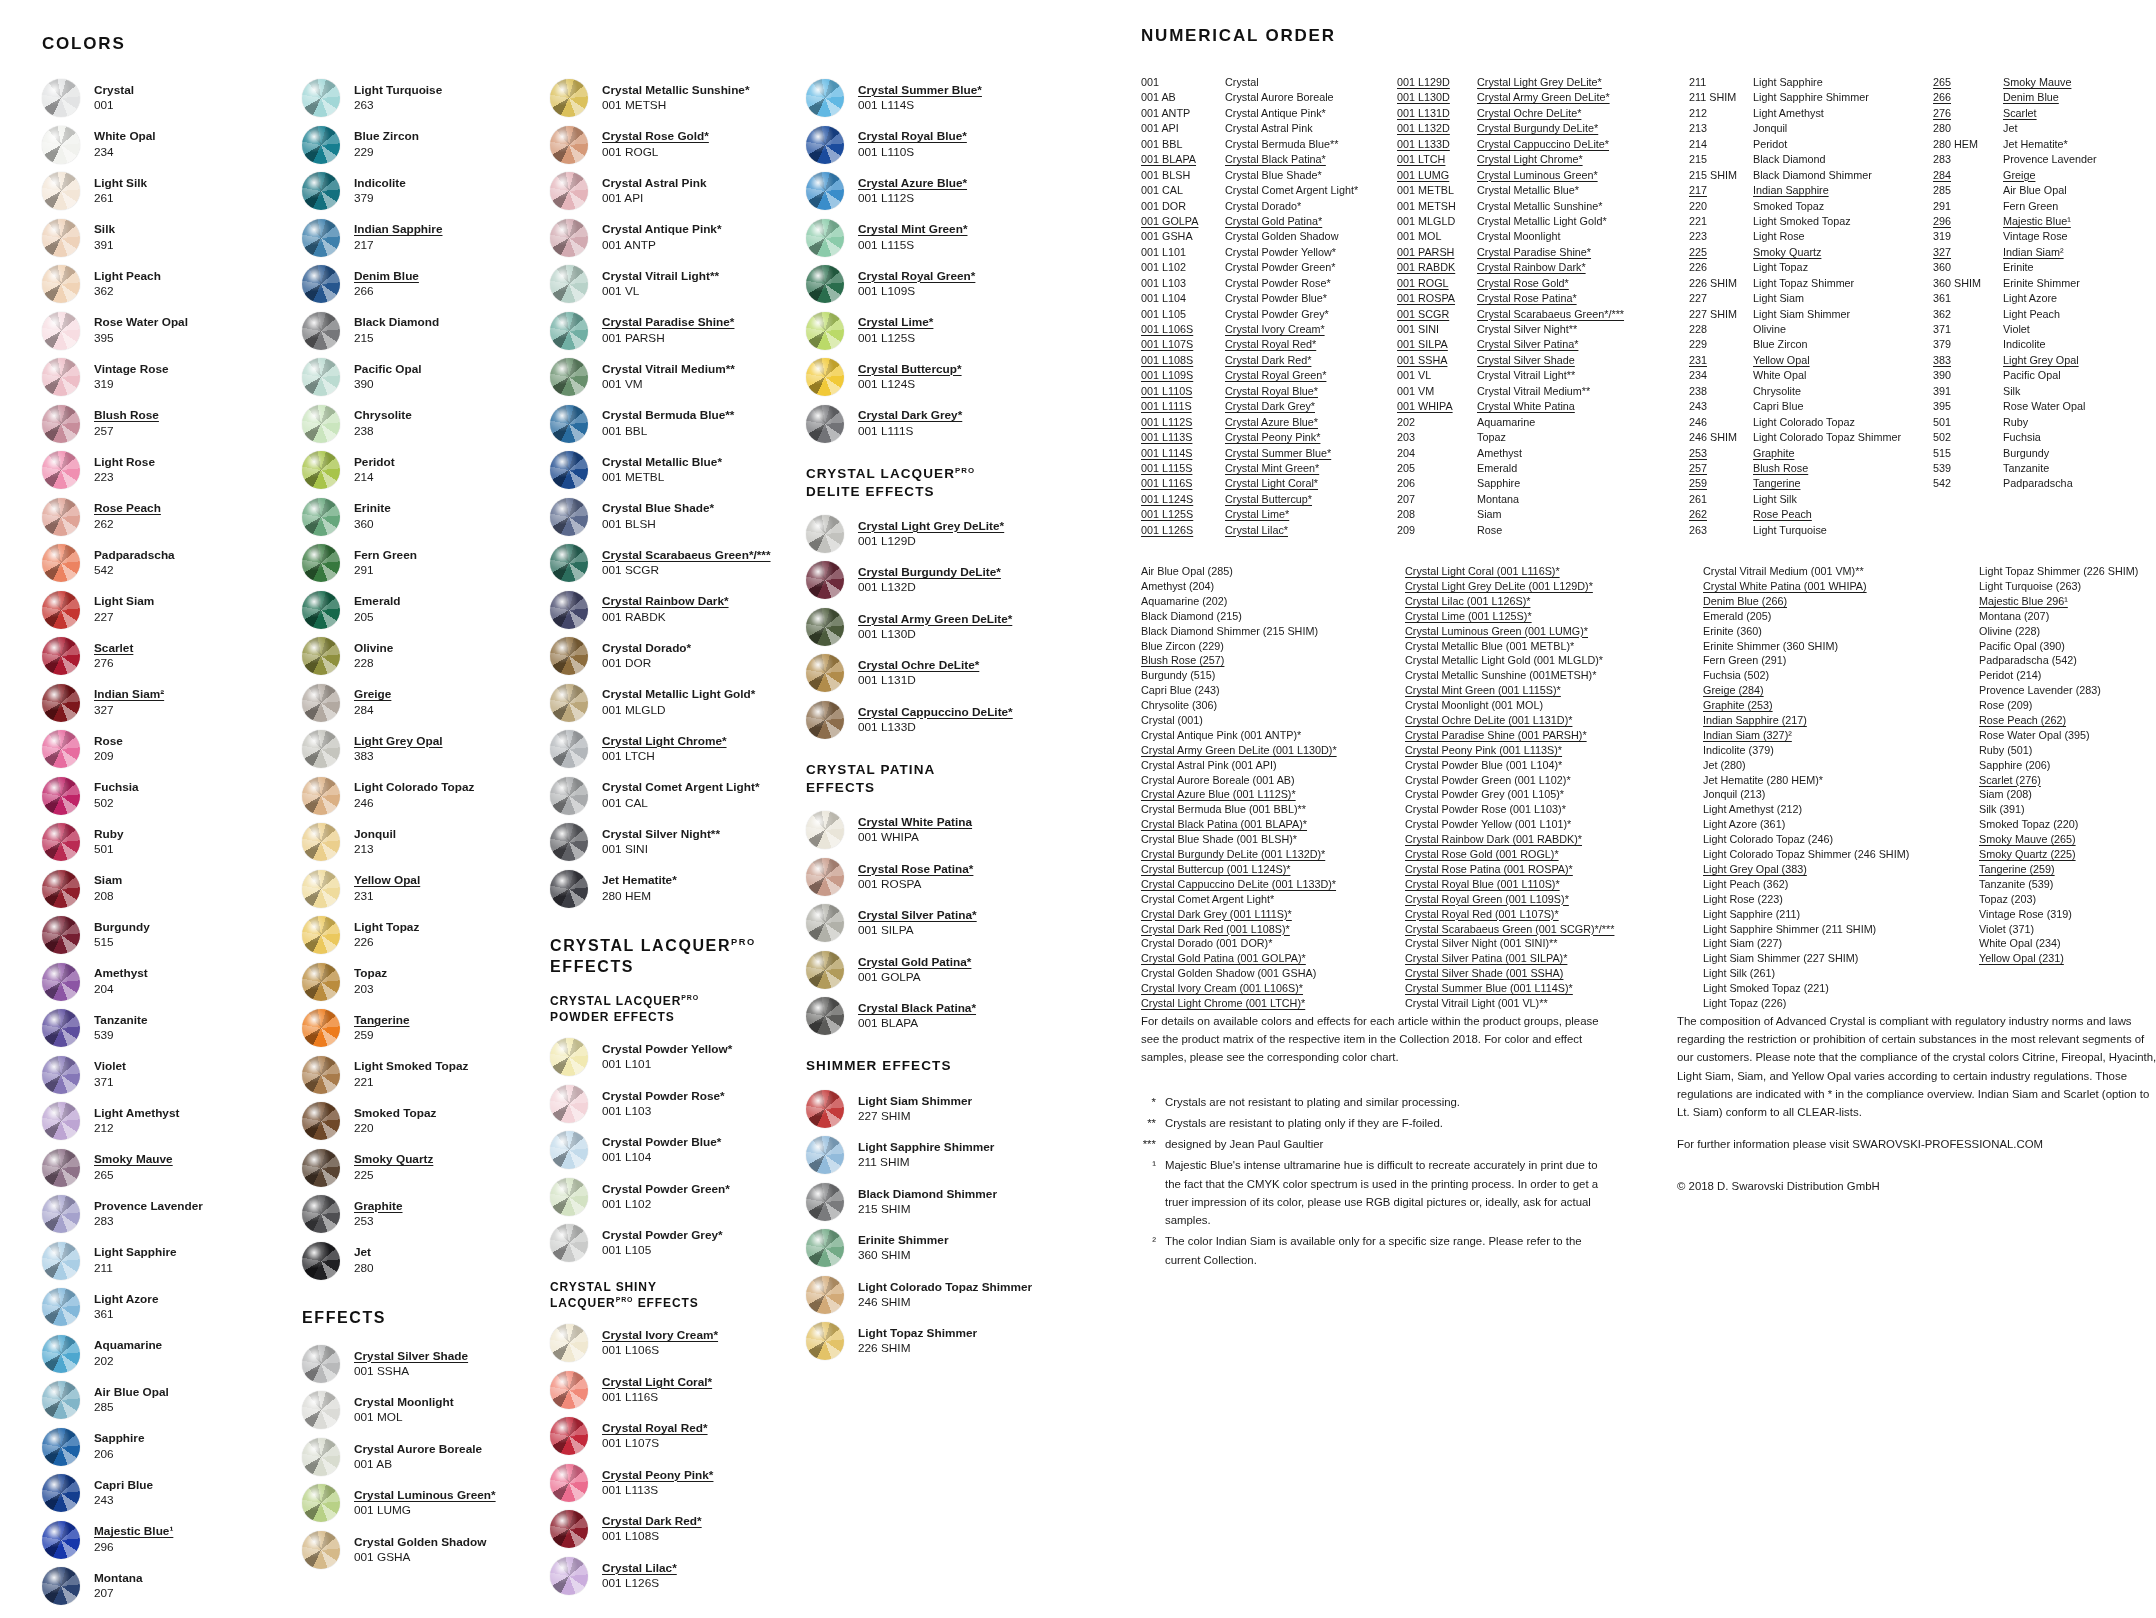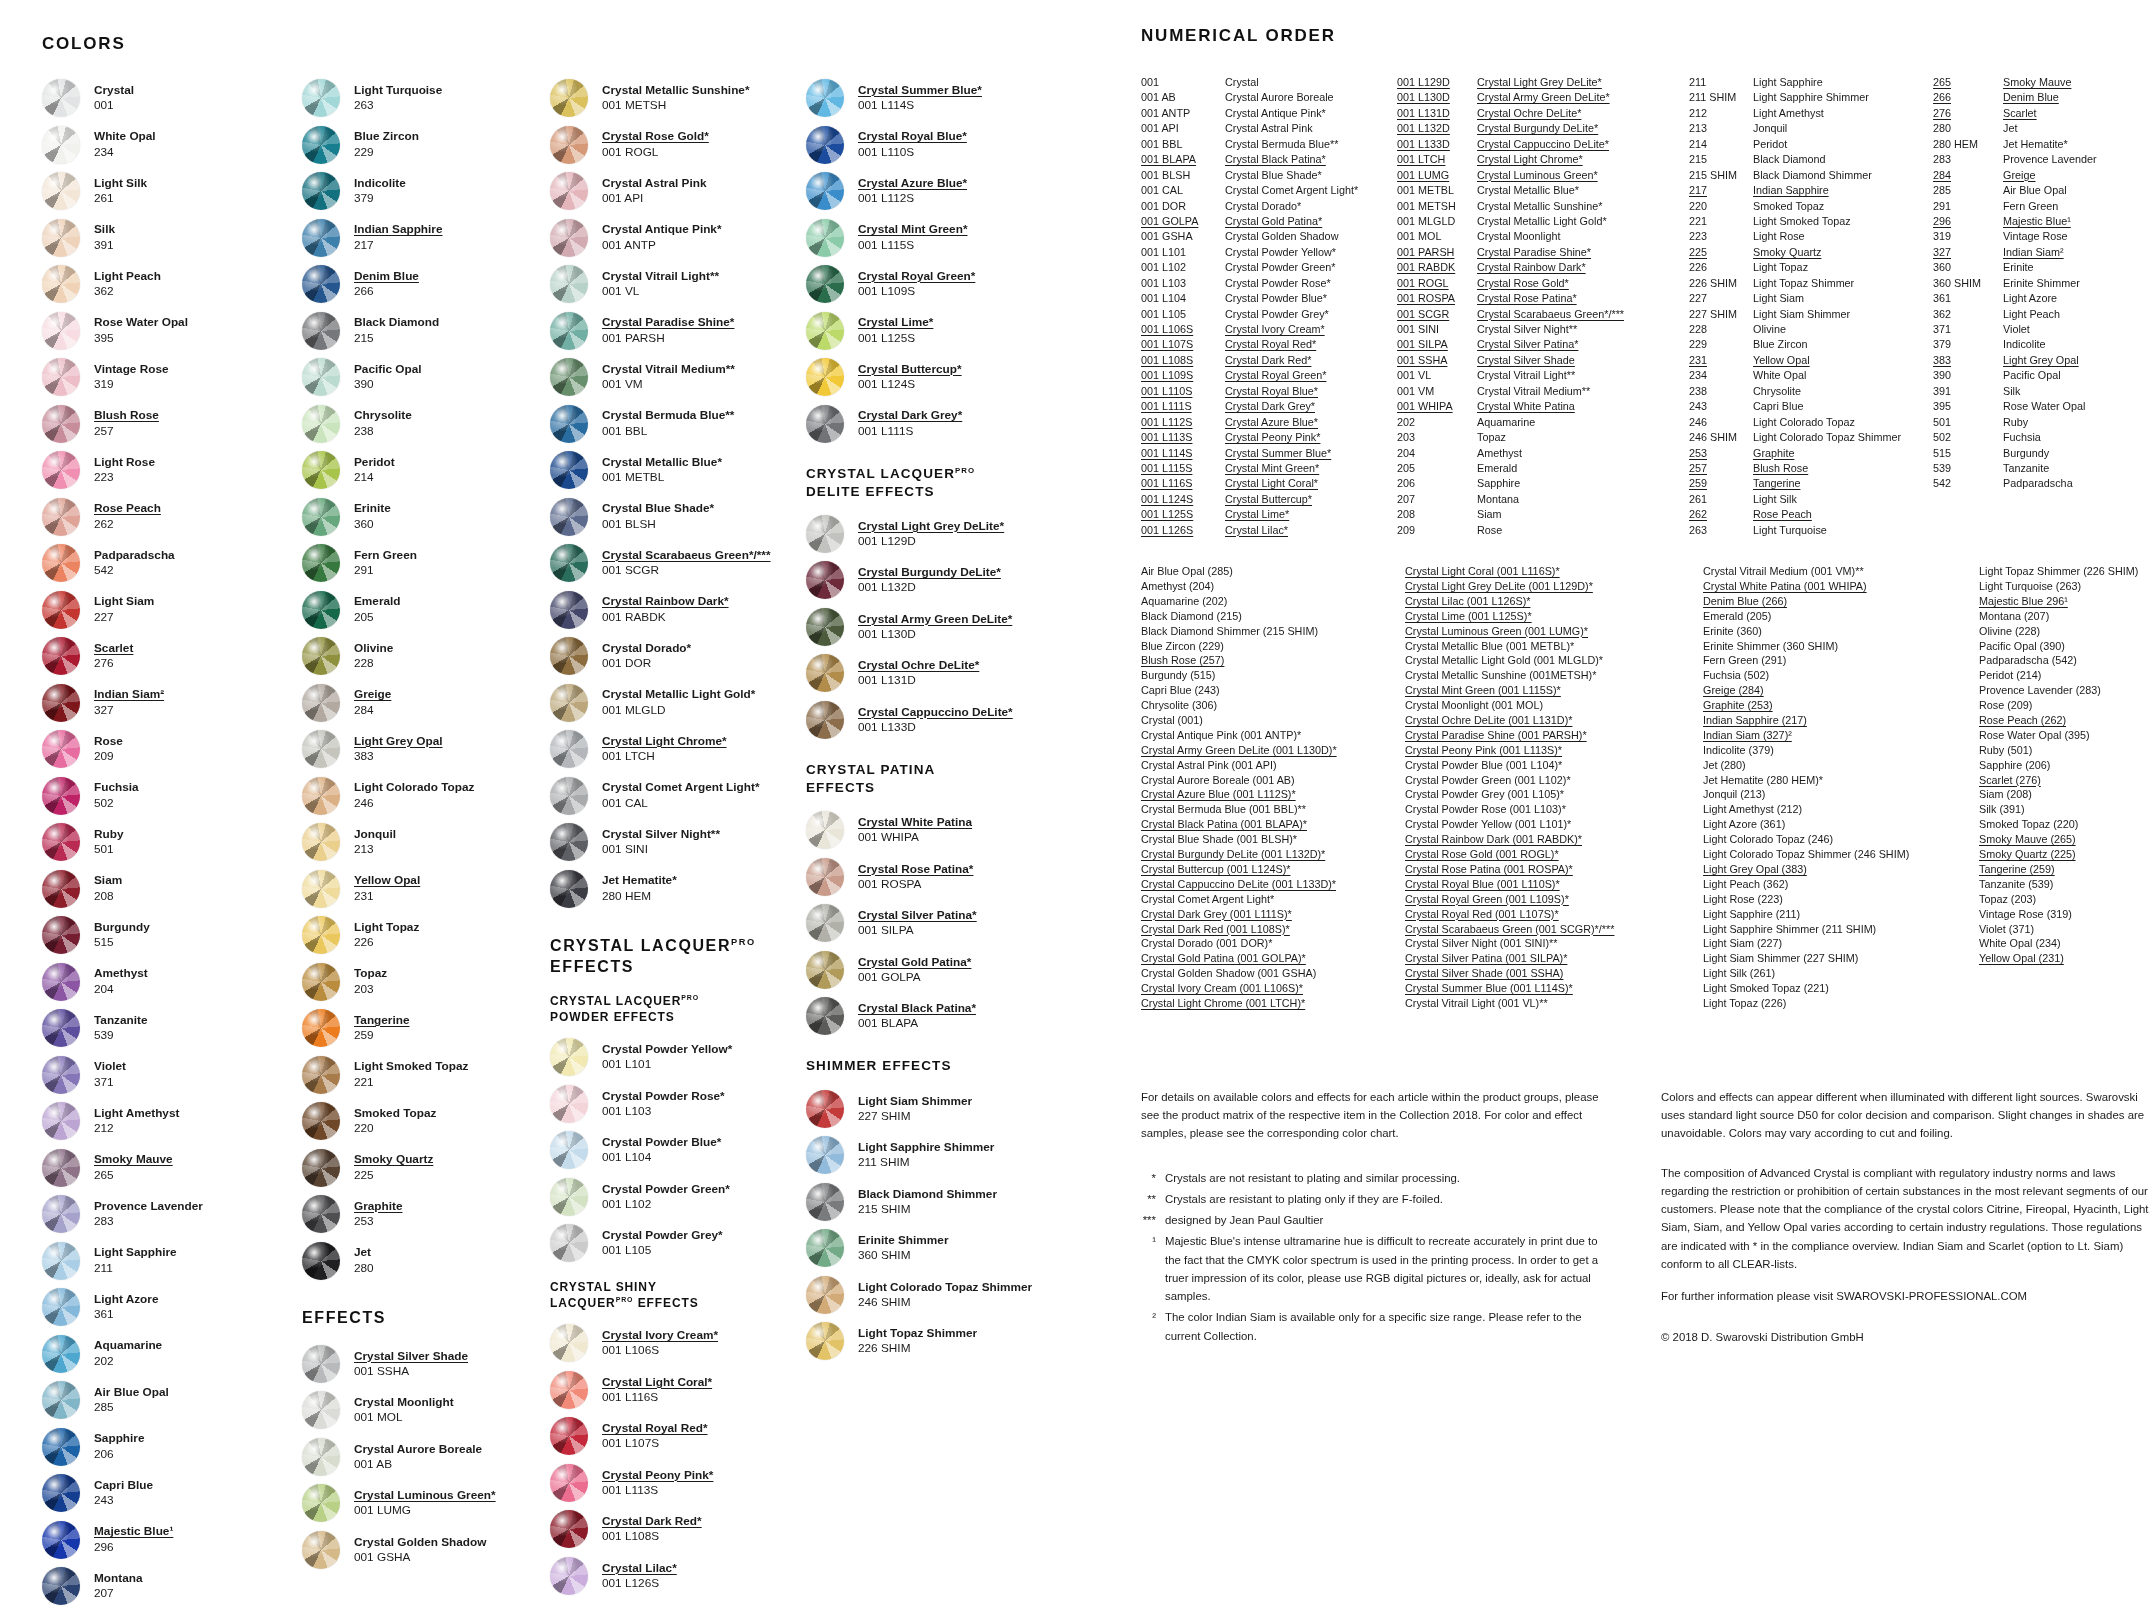--- a/index.html
+++ b/index.html
@@ -24,21 +24,21 @@
 .sec-sub{font-size:12px;font-weight:700;letter-spacing:.9px;line-height:1.35;margin:16px 0 12px;color:#111}
 sup{font-size:58%;line-height:0;vertical-align:super}
 .right{position:absolute;left:1141px;top:26px;width:1016px}
 .num-grid{display:grid;grid-template-columns:256px 292px 244px 1fr;margin-top:30px}
 .num-row{display:flex;height:15.45px;align-items:baseline;white-space:nowrap}
 .ncode{font-size:10.8px;flex:none}
 .nname{font-size:10.8px}
 .alpha-title{margin-top:96px}
 .alpha-grid{display:grid;grid-template-columns:264px 298px 276px 1fr;margin-top:26px}
 .alpha-row{height:14.9px;font-size:10.8px;white-space:nowrap}
-.footer{display:flex;gap:50px;margin-top:76px}
+.footer{display:flex;gap:66px;}
 .f-left{width:470px;flex:none}
 .f-right{flex:1}
 .f-para{font-size:11.4px;line-height:1.6;margin:0 0 21px}
 .f-para.mb0{margin-bottom:0}
 .f-more{margin:14px 0 0}
 .f-notes{margin-top:26px}
 .f-note{display:flex;font-size:11.4px;line-height:1.6;margin-bottom:3px}
 .f-marker{width:24px;text-align:right;padding-right:9px;flex:none}
 .f-ntext{flex:1}
 .f-def{display:grid;grid-template-columns:152px 1fr;font-size:11.4px;line-height:1.6;margin-bottom:22px}
@@ -1532,20 +1532,19 @@
               <span class="f-marker">¹</span>
               <span class="f-ntext">Majestic Blue's intense ultramarine hue is difficult to recreate accurately in print due to the fact that the CMYK color spectrum is used in the printing process. In order to get a truer impression of its color, please use RGB digital pictures or, ideally, ask for actual samples.</span>
             </div>
             <div class="f-note">
               <span class="f-marker">²</span>
               <span class="f-ntext">The color Indian Siam is available only for a specific size range. Please refer to the current Collection.</span>
             </div>
           </div>
       </div>
       <div class="f-right">
-        <p class="f-para">Colors and effects can appear different when illuminated with different light sources. Swarovski uses standard light source D50 for color decision and comparison. Slight changes in shades are unavoidable. Colors may vary according to cut and foiling.</p>
         <p class="f-para mb0">The composition of Advanced Crystal is compliant with regulatory industry norms and laws regarding the restriction or prohibition of certain substances in the most relevant segments of our customers. Please note that the compliance of the crystal colors Citrine, Fireopal, Hyacinth, Light Siam, Siam, and Yellow Opal varies according to certain industry regulations. Those regulations are indicated with * in the compliance overview. Indian Siam and Scarlet (option to Lt. Siam) conform to all CLEAR-lists.</p>
         <p class="f-para f-more">For further information please visit SWAROVSKI-PROFESSIONAL.COM</p>
         <p class="f-copyright">© 2018 D. Swarovski Distribution GmbH</p>
       </div>
     </div>
   </div>
 </div>
 
 </body></html>

